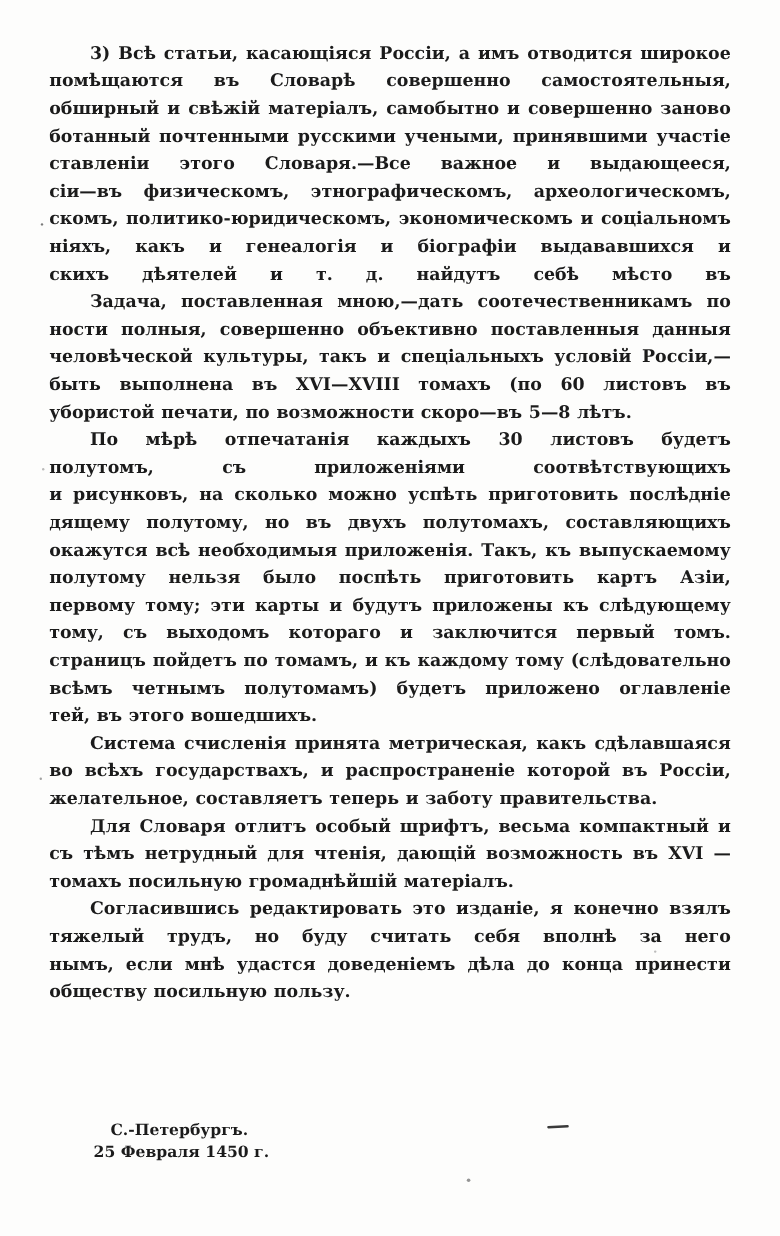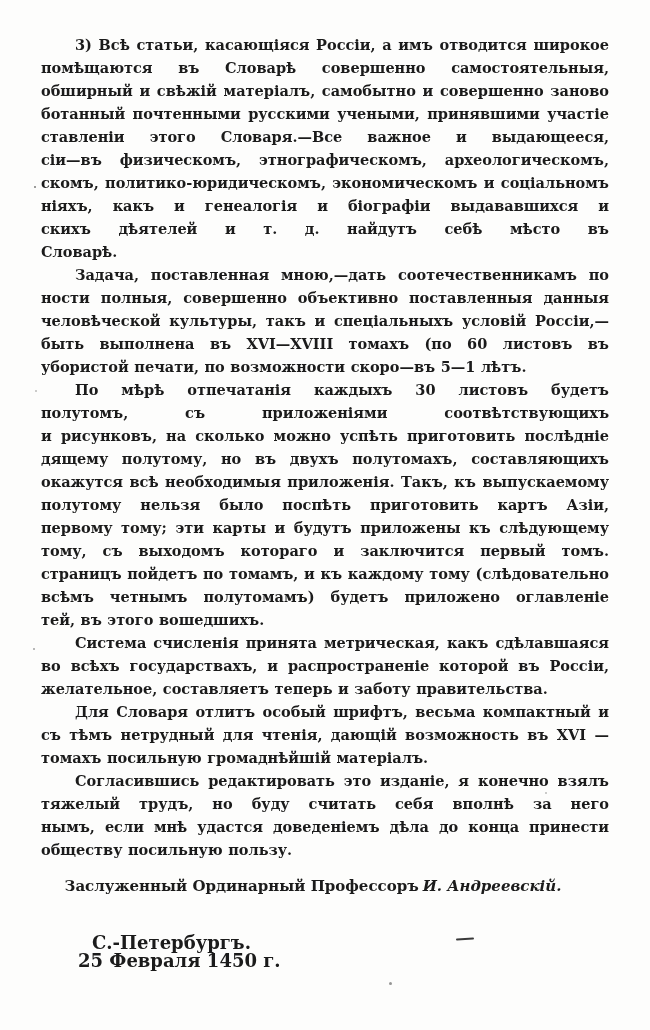--- a/index.html
+++ b/index.html
@@ -55,21 +55,21 @@
     line-height: 23px;
   }
   .signature .sig-name {
     font-style: italic;
     padding-left: 4px;
   }
   .imprint {
     position: absolute;
     left: 78px;
     top: 934px;
-    font-size: 18px;
+    font-size: 13px;
     font-weight: 700;
     line-height: 18px;
   }
   .imprint .place {
     text-indent: 14px;
   }
   .dash-artifact {
     position: absolute;
     left: 456px;
     top: 938px;
@@ -98,26 +98,25 @@
   <div class="text-block">
       <div class="tline jline indent">3) Всѣ статьи, касающіяся Россіи, а имъ отводится широкое мѣсто,</div>
       <div class="tline jline">помѣщаются въ Словарѣ совершенно самостоятельныя, представляющія</div>
       <div class="tline jline">обширный и свѣжій матеріалъ, самобытно и совершенно заново обра-</div>
       <div class="tline jline">ботанный почтенными русскими учеными, принявшими участіе въ со-</div>
       <div class="tline jline">ставленіи этого Словаря.—Все важное и выдающееся, касающееся Рос-</div>
       <div class="tline jline">сіи—въ физическомъ, этнографическомъ, археологическомъ, историче-</div>
       <div class="tline jline">скомъ, политико-юридическомъ, экономическомъ и соціальномъ отноше-</div>
       <div class="tline jline">ніяхъ, какъ и генеалогія и біографіи выдававшихся и выдающихся рус-</div>
       <div class="tline jline">скихъ дѣятелей и т. д. найдутъ себѣ мѣсто въ Энциклопедическомъ</div>
-      <div class="tline pend">Словарѣ.</div>
       <div class="tline jline indent">Задача, поставленная мною,—дать соотечественникамъ по возмож-</div>
       <div class="tline jline">ности полныя, совершенно объективно поставленныя данныя какъ обще-</div>
       <div class="tline jline">человѣческой культуры, такъ и спеціальныхъ условій Россіи,—должна</div>
       <div class="tline jline">быть выполнена въ XVI—XVIII томахъ (по 60 листовъ въ каждомъ)</div>
-      <div class="tline pend">убористой печати, по возможности скоро—въ 5—1 лѣтъ.</div>
+      <div class="tline pend">убористой печати, по возможности скоро—въ 5—8 лѣтъ.</div>
       <div class="tline jline indent">По мѣрѣ отпечатанія каждыхъ 30 листовъ будетъ выпускаемъ</div>
       <div class="tline jline">полутомъ, съ приложеніями соотвѣтствующихъ географическихъ картъ</div>
       <div class="tline jline">и рисунковъ, на сколько можно успѣть приготовить послѣдніе къ выхо-</div>
       <div class="tline jline">дящему полутому, но въ двухъ полутомахъ, составляющихъ цѣлый томъ,</div>
       <div class="tline jline">окажутся всѣ необходимыя приложенія. Такъ, къ выпускаемому теперь</div>
       <div class="tline jline">полутому нельзя было поспѣть приготовить картъ Азіи, относящихся къ</div>
       <div class="tline jline">первому тому; эти карты и будутъ приложены къ слѣдующему полу-</div>
       <div class="tline jline">тому, съ выходомъ котораго и заключится первый томъ. Означеніе</div>
       <div class="tline jline">страницъ пойдетъ по томамъ, и къ каждому тому (слѣдовательно ко</div>
       <div class="tline jline">всѣмъ четнымъ полутомамъ) будетъ приложено оглавленіе всѣхъ ста-</div>
@@ -127,23 +126,20 @@
       <div class="tline pend">желательное, составляетъ теперь и заботу правительства.</div>
       <div class="tline jline indent">Для Словаря отлитъ особый шрифтъ, весьма компактный и вмѣстѣ</div>
       <div class="tline jline">съ тѣмъ нетрудный для чтенія, дающій возможность въ XVI — XVIII</div>
       <div class="tline pend">томахъ посильную громаднѣйшій матеріалъ.</div>
       <div class="tline jline indent">Согласившись редактировать это изданіе, я конечно взялъ на себя</div>
       <div class="tline jline">тяжелый трудъ, но буду считать себя вполнѣ за него вознагражден-</div>
       <div class="tline jline">нымъ, если мнѣ удастся доведеніемъ дѣла до конца принести русскому</div>
       <div class="tline pend">обществу посильную пользу.</div>
     </div>
 
-  <div class="signature">
-    <span>Заслуженный Ординарный Профессоръ</span><span class="sig-name">И. Андреевскій.</span>
-  </div>
 
   <div class="imprint">
     <div class="place">С.-Петербургъ.</div>
     <div class="date">25 Февраля 1450 г.</div>
   </div>
 
   <div class="dash-artifact"></div>
 
   <div class="speck s1"></div>
   <div class="speck s2"></div>

